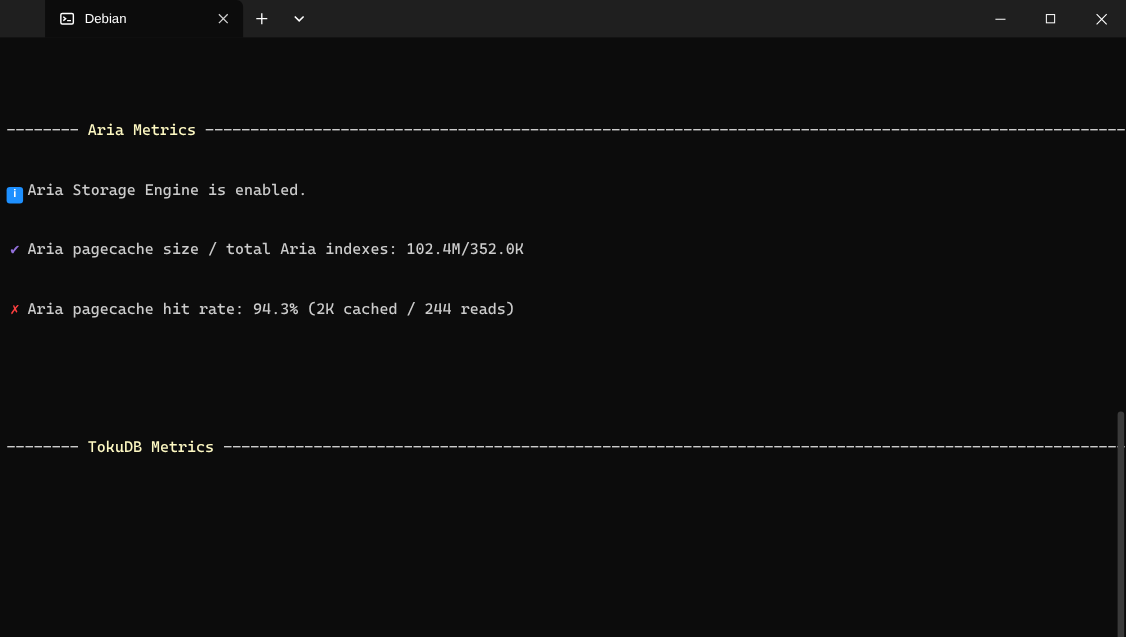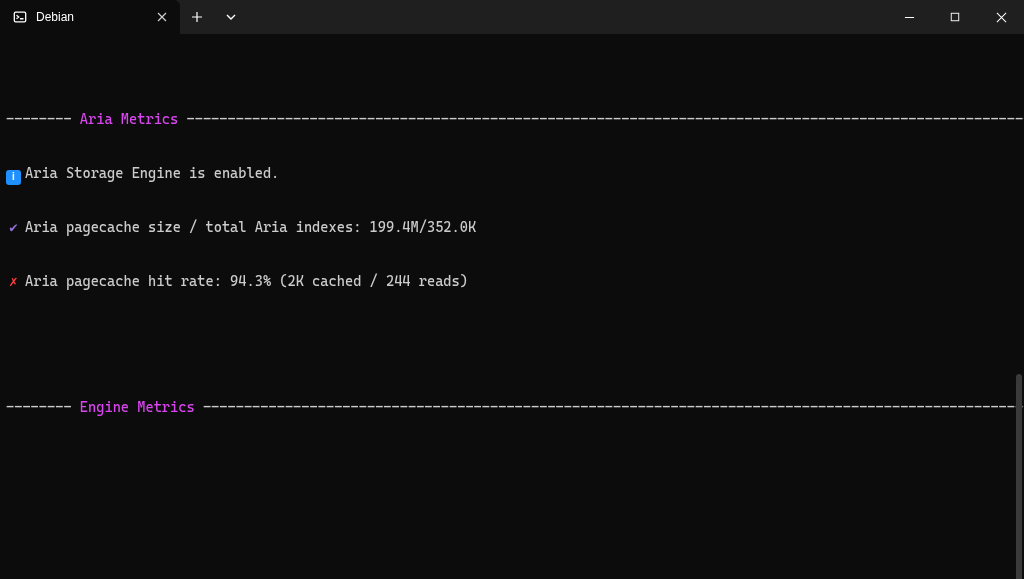--- a/index.html
+++ b/index.html
@@ -1,34 +1,34 @@
 <!DOCTYPE html>
 <html><head>
 <meta charset="utf-8">
 <style>
   * { margin: 0; padding: 0; box-sizing: border-box; }
   html, body { width: 1024px; height: 579px; overflow: hidden; background: #0c0c0c; font-family: "Cascadia Mono", Consolas, "Courier New", monospace; font-size: 14px; color: #cccccc; }
   .window { width: 100%; height: 100%; display: flex; flex-direction: column; }
-  .titlebar { height: 34px; background: #1f1f1f; display: flex; align-items: stretch; color: #ffffff; user-select: none; }
+  .titlebar { height: 34px; background: #1f1f1f; display: flex; align-items: stretch; color: #ffffff; user-select: none; padding-left: 41px; }
   .tab { display: flex; align-items: center; gap: 8px; padding: 0 10px 0 12px; background: #0c0c0c; border-top-right-radius: 6px; min-width: 180px; position: relative; }
   .tab .tab-icon { width: 16px; height: 16px; display:flex; align-items:center; justify-content:center; color:#ffffff; }
   .tab .tab-label { font-family: "Segoe UI", sans-serif; font-size: 12px; color: #ffffff; flex:1; }
   .tab .tab-close { width: 16px; height: 16px; display:flex; align-items:center; justify-content:center; color:#ffffff; opacity:0.8; cursor:pointer; border-radius:3px; }
   .tb-btn { width: 34px; display:flex; align-items:center; justify-content:center; color:#ffffff; cursor:pointer; }
   .tb-spacer { flex:1; }
   .win-controls { display:flex; }
   .win-btn { width:46px; display:flex; align-items:center; justify-content:center; color:#ffffff; cursor:pointer; }
   .terminal { flex:1; padding: 4px 6px 2px 6px; line-height: 18px; white-space: pre; overflow: hidden; position:relative; }
   .scrollbar { position:absolute; right:2px; top:340px; width:6px; height:220px; background:#3a3a3a; border-radius:3px; }
   .line { display:block; height:18px; }
   .icon-box { display:inline-flex; width:15px; height:15px; align-items:center; justify-content:center; border-radius:3px; vertical-align:-2px; font-size:10px; font-weight:bold; font-family: Arial, sans-serif; margin-right:4px; }
   .icon-info { background:#1e90ff; color:#ffffff; }
   .icon-ok { color:#9370db; font-size:14px; font-weight:bold; margin-right:4px; display:inline-block; width:15px; text-align:center; }
   .icon-bad { color:#ff4040; font-size:14px; font-weight:bold; margin-right:4px; display:inline-block; width:15px; text-align:center; }
-  .sect-title { color:#d946ef; }
+  .sect-title { color:#fef9c3; }
   @keyframes blink { 50% { opacity:0; } }
 </style>
 </head>
 <body>
 
 <div class="window">
 
   <div class="titlebar">
     <div class="tab">
       <span class="tab-icon">
@@ -72,25 +72,25 @@
           </svg>
       </div>
     </div>
   </div>
 
   <div class="terminal">
     <div class="scrollbar"></div>
 
     <span class="line"><span>--------</span><span class="sect-title"> Aria Metrics </span><span>-------------------------------------------------------------------------------------------------------------------</span></span>
     <span class="line"><span class="icon-box icon-info">i</span><span>Aria Storage Engine is enabled.</span></span>
-    <span class="line"><span class="icon-ok">✔</span><span>Aria pagecache size / total Aria indexes: 199.4M/352.0K</span></span>
+    <span class="line"><span class="icon-ok">✔</span><span>Aria pagecache size / total Aria indexes: 102.4M/352.0K</span></span>
     <span class="line"><span class="icon-bad">✗</span><span>Aria pagecache hit rate: 94.3% (2K cached / 244 reads)</span></span>
     <span class="line"> </span>
 
-    <span class="line"><span>--------</span><span class="sect-title"> Engine Metrics </span><span>-------------------------------------------------------------------------------------------------------------------</span></span>
+    <span class="line"><span>--------</span><span class="sect-title"> TokuDB Metrics </span><span>-------------------------------------------------------------------------------------------------------------------</span></span>
     <span class="line"> </span>
 
     <span class="line"></span>
     
     
 
     
     
     
 

